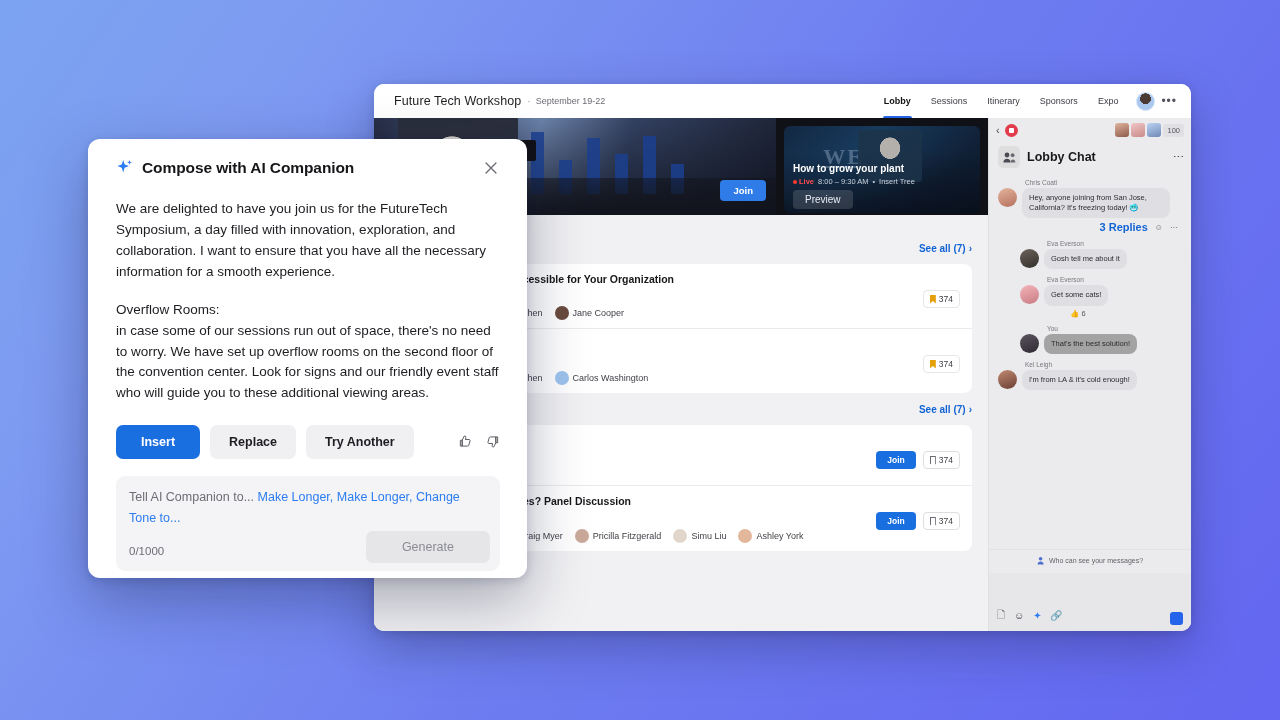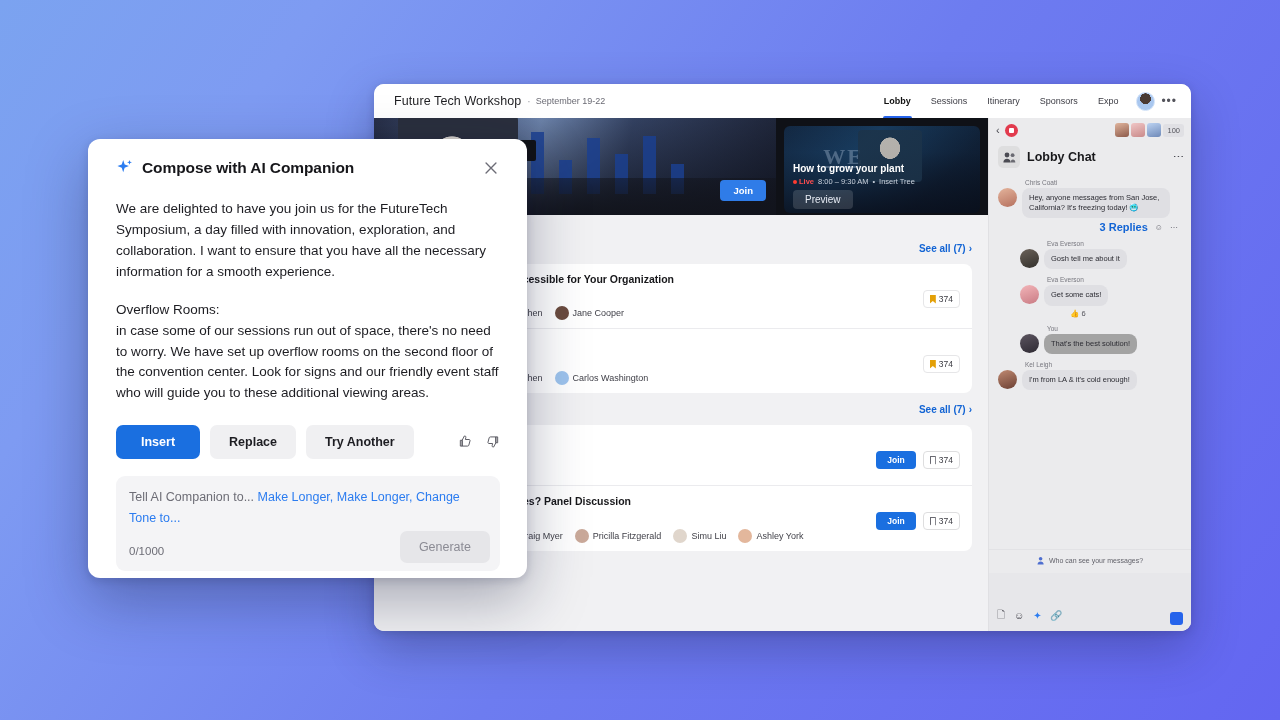--- a/index.html
+++ b/index.html
@@ -234,21 +234,21 @@
   .thumbs span { cursor:pointer; font-size: 15px; line-height:1;}
   .ai-prompt {
     margin-top: 17px; background:#f4f4f6; border-radius: 9px; padding: 11px 13px 0;
     height: 95px; position: relative;
   }
   .ai-prompt-line { font-size: 12.5px; line-height: 1.62; color:#6d6d76; }
   .ai-prompt-line a { color:#2b7cf0; text-decoration:none; cursor:pointer; }
   .ai-count { position:absolute; left: 13px; bottom: 14px; font-size: 11.5px; color:#6d6d76; }
   .gen-btn {
     position:absolute; right: 10px; bottom: 8px; background:#e6e6e9; color:#8b8b94;
-    border:none; border-radius: 7px; font-size: 12.5px; padding: 9px 19px; cursor:pointer;
+    border:none; border-radius: 7px; font-size: 12.5px; padding: 9px 36px; cursor:pointer;
     font-family:"Liberation Sans", sans-serif;
   }
 </style>
 </head>
 <body>
 
 <div class="app-window">
 
   <div class="app-nav">
     <span class="nav-title">Future Tech Workshop</span>
@@ -458,21 +458,21 @@
         <span class="chat-head-title">Lobby Chat</span>
         <span class="chat-kebab">⋮</span>
       </div>
 
       <div class="chat-scroll">
 
         <div class="msg">
           <div class="msg-name">Chris Coati</div>
           <div class="msg-row">
             <span class="av" style="background:linear-gradient(160deg,#e4b49c,#b5705e)"></span>
-            <div class="bub">Hey, anyone messages from San Jose, California? It's freezing today! 🥶</div>
+            <div class="bub">Hey, anyone joining from San Jose, California? It's freezing today! 🥶</div>
           </div>
           <div class="replies">
             <span class="replies-link">3 Replies</span>
             <span class="rep-icon">☺</span>
             <span class="rep-icon">⋯</span>
           </div>
         </div>
 
         <div class="msg nest">
           <div class="msg-name">Eva Everson</div>

